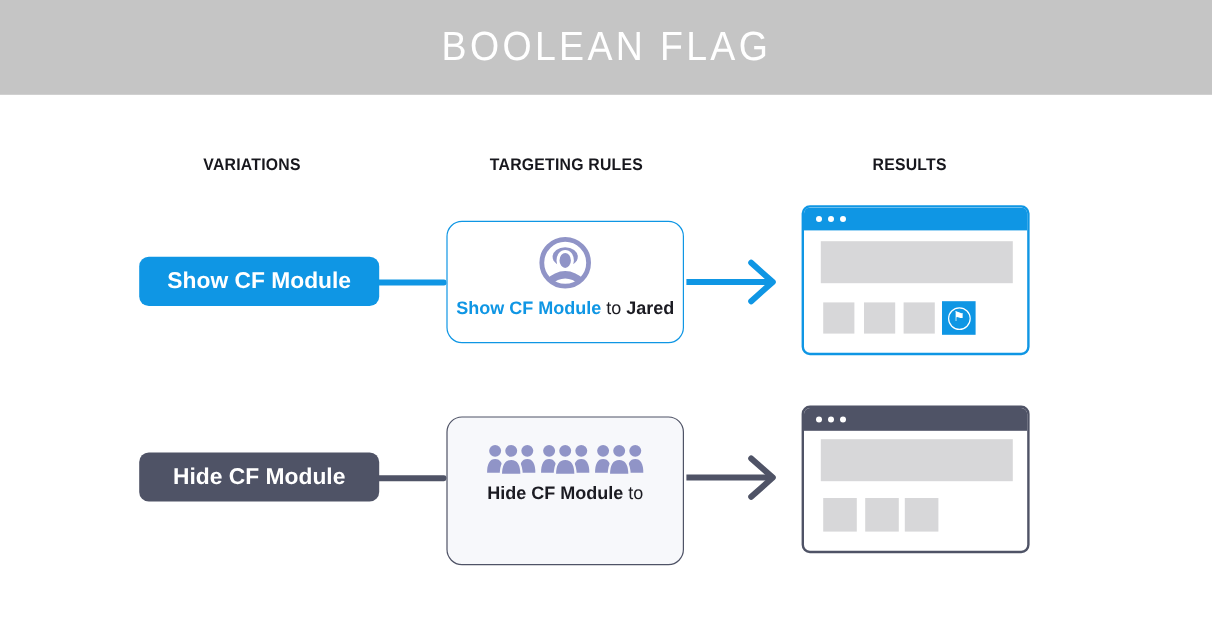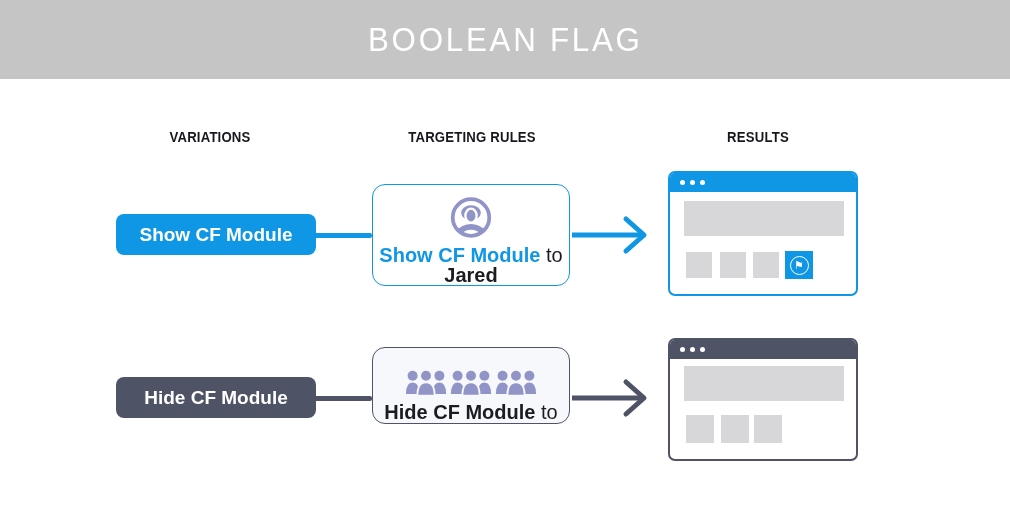--- a/index.html
+++ b/index.html
@@ -28,22 +28,22 @@
 
   
   .conn{position:absolute;left:314px;width:58px;height:5px;border-radius:2px;}
   .conn-blue{top:233px;background:#0f96e4;}
   .conn-dark{top:396px;background:#4f5366;}
 
   
   .rule-card{position:absolute;left:372px;width:198px;border-radius:13px;
              display:flex;flex-direction:column;align-items:center;box-sizing:border-box;}
   .rule-card-1{top:184px;height:102px;background:#ffffff;border:1.5px solid #0f96e4;padding-top:9px;}
-  .rule-card-2{top:347px;height:77px;background:#f7f8fb;border:1.5px solid #4f5366;padding-top:13px;}
-  .rule-text{font-size:20px;color:#1b1b22;text-align:center;line-height:20px;margin-top:5px;}
+  .rule-card-2{top:347px;height:124px;background:#f7f8fb;border:1.5px solid #4f5366;padding-top:13px;}
+  .rule-text{font-size:15px;color:#1b1b22;line-height:20px;margin-top:5px;}
   .rule-card-2 .rule-text{margin-top:3px;}
   .flag-name-blue{color:#0f96e4;font-weight:700;}
   .flag-name-dark{color:#1b1b22;font-weight:700;}
   .target-name{font-weight:700;}
   .target-line{display:block;font-weight:700;}
 
   
   .arrow{position:absolute;left:572px;width:80px;height:40px;}
   .arrow-1{top:215px;}
   .arrow-2{top:378px;}

